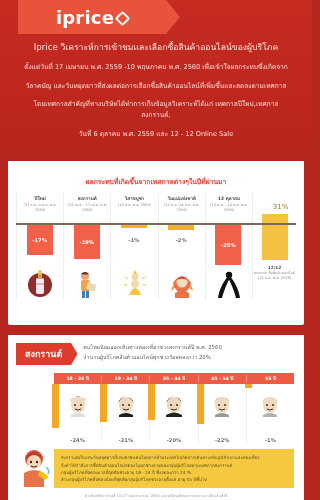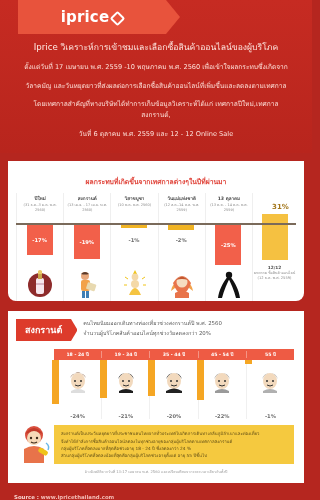--- a/index.html
+++ b/index.html
@@ -25,21 +25,21 @@
     display:flex; align-items:center; justify-content:center;
     margin-left:18px;
   }
   .logo-ribbon::after{
     content:""; position:absolute; right:-14px; top:0;
     border-top:17px solid transparent;
     border-bottom:17px solid transparent;
     border-left:14px solid #e8533c;
   }
   .logo-text{
-    color:#ffffff; font-size:15px; font-weight:bold;
+    color:#ffffff; font-size:18px; font-weight:bold;
     letter-spacing:.2px; display:flex; align-items:center; gap:3px;text-align:center;
   }
   .logo-tag{
     width:11px;height:11px;border:2px solid #ffffff;
     transform:rotate(45deg); border-radius:2px; display:inline-block;
     position:relative; top:1px;
   }
 
   .hero-title{
     color:#ffffff; font-weight:bold; font-size:13.5px;
@@ -54,22 +54,22 @@
     color:#fddfd8; font-size:6.6px; text-align:center;
     margin-top:4px; padding:0 16px; line-height:1.62;
   }
   .hero-body p{ margin:8px; }
 
   
   .card{
     background:#ffffff;
     margin:8px 8px 0 8px;
     position:relative;
-    border-radius:8px;
-    padding:0 0 0 0;
+    border-radius:2px;
+    padding:0 0 24px 0;
   }
   
   .scallop{
     position:relative; height:9px; width:100%;
     background:#ffffff;
     overflow:hidden;
   }
   .scallop::before{
     content:""; position:absolute; left:0; right:0; top:-9px; height:9px;
     background-image:radial-gradient(circle at 5px 9px, #b5261f 5px, transparent 5.5px);
@@ -119,21 +119,21 @@
   .negbar.tiny{ background:transparent; }
   .negbar.tiny span{ color:#6d6d6d; }
   .negbar.tinyfill{ background:#f0b323; }
 
   .poscol{
     width:44px; position:relative; display:flex;
     flex-direction:column; align-items:center; height:100%;
     border-left:1px solid #efefef;
   }
   .posval{
-    font-size:7px; font-weight:bold; color:#a3761a; margin-top:10px;margin-left:12px;
+    font-size:7px; font-weight:normal; color:#a3761a; margin-top:10px;margin-left:12px;
   }
   .posbar{
     width:26px; background:#f5c141; margin-top:3px; height:46px;
   }
   .poslabel{
     font-size:3.6px; color:#8a8a8a; text-align:center;
     line-height:1.3; margin-top:5px;
   }
   .poslabel b{ color:#4b4b4b; font-size:4.3px; display:block; }
 

